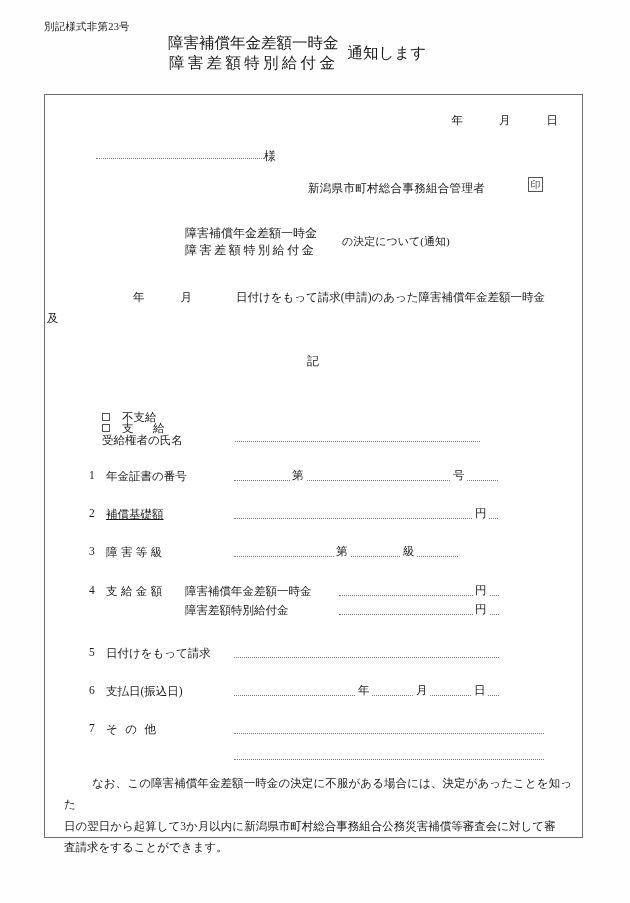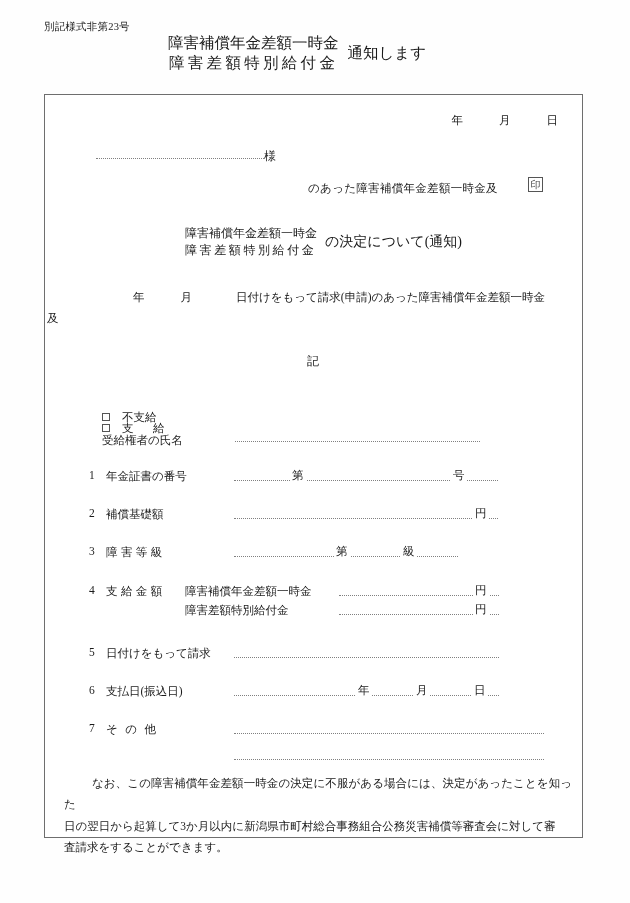--- a/index.html
+++ b/index.html
@@ -132,22 +132,22 @@
     display: flex;
     flex-direction: column;
     line-height: 1.38;
   }
   .subject-line {
     font-size: 12px;
     white-space: nowrap;
   }
   .subject-line.spread { letter-spacing: 2.6px; }
   .subject-tail {
-    font-size: 14px;
-    margin-left: 8px;
+    font-size: 11px;
+    margin-left: 25px;
     white-space: nowrap;
   }
 
   
   .body-p {
     position: absolute;
     left: 2px;
     top: 192px;
     width: 505px;
     font-size: 11.5px;
@@ -239,21 +239,21 @@
 
     <div class="date-row">
       <span class="d-y">年</span>
       <span class="d-m">月</span>
       <span class="d-d">日</span>
     </div>
 
     <div class="dots" style="left:51px; top:63px; width:168px;"></div>
     <div class="addressee-sama">様</div>
 
-    <div class="issuer">のあった障害補償年金差額一時金及</div>
+    <div class="issuer">新潟県市町村総合事務組合管理者</div>
     <div class="seal-box">印</div>
 
     <div class="subject">
       <div class="subject-stack">
         <div class="subject-line">障害補償年金差額一時金</div>
         <div class="subject-line spread">障害差額特別給付金</div>
       </div>
       <div class="subject-tail">の決定について(通知)</div>
     </div>
 
@@ -275,21 +275,21 @@
     </div>
     <div class="dots" style="left:190px; top:346px; width:245px;"></div>
 
     <div class="num" style="top:374px;">1</div>
     <div class="num-label" style="top:374px;text-align:center;">年金証書の番号</div>
     <div class="dots" style="left:189px; top:385px; width:264px;"></div>
     <div class="mk" style="left:245px; top:373px;">第</div>
     <div class="mk" style="left:406px; top:373px;">号</div>
 
     <div class="num" style="top:412px;">2</div>
-    <div class="num-label" style="top:412px;">補償基礎額</div>
+    <div class="num-label" style="top:412px;text-decoration:underline;">補償基礎額</div>
     <div class="dots" style="left:189px; top:423px; width:264px;"></div>
     <div class="mk" style="left:428px; top:411px;">円</div>
 
     <div class="num" style="top:450px;">3</div>
     <div class="num-label sp2" style="top:450px;">障害等級</div>
     <div class="dots" style="left:189px; top:461px; width:224px;"></div>
     <div class="mk" style="left:289px; top:449px;">第</div>
     <div class="mk" style="left:356px; top:449px;">級</div>
 
     <div class="num" style="top:489px;">4</div>

